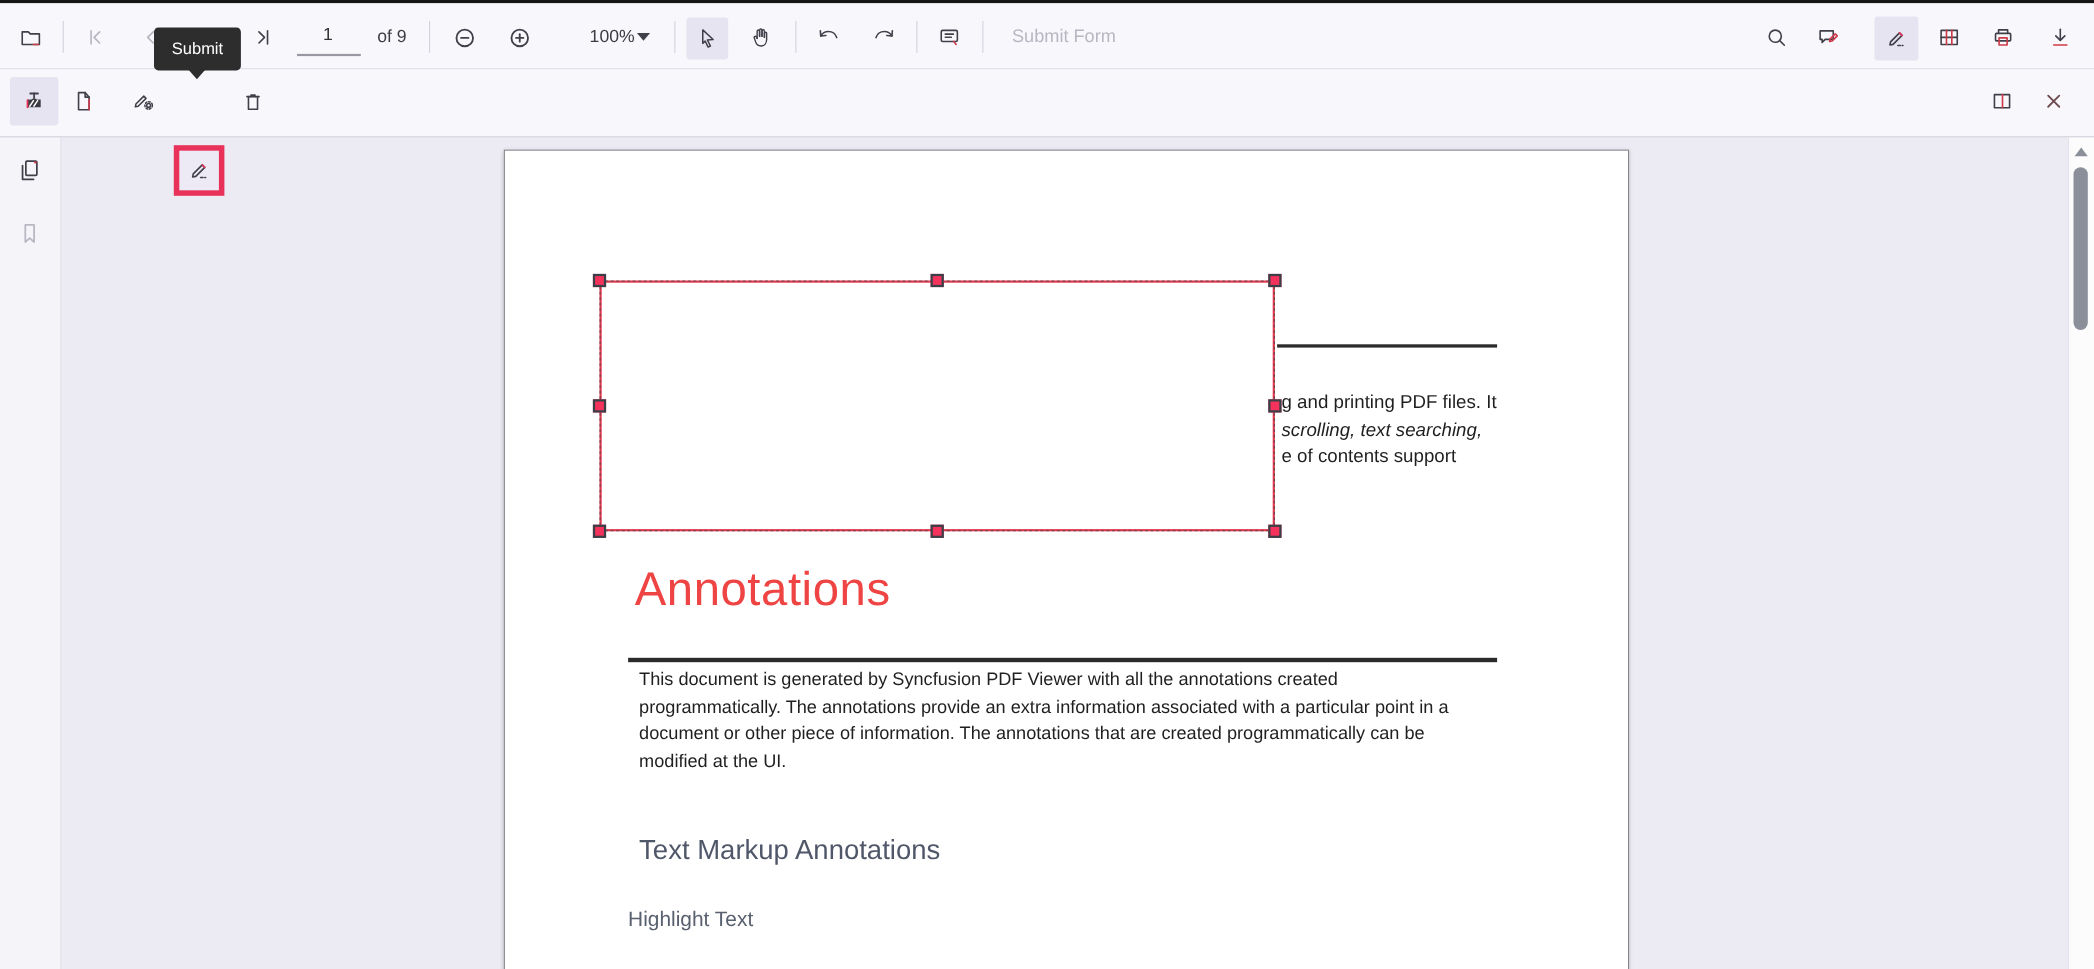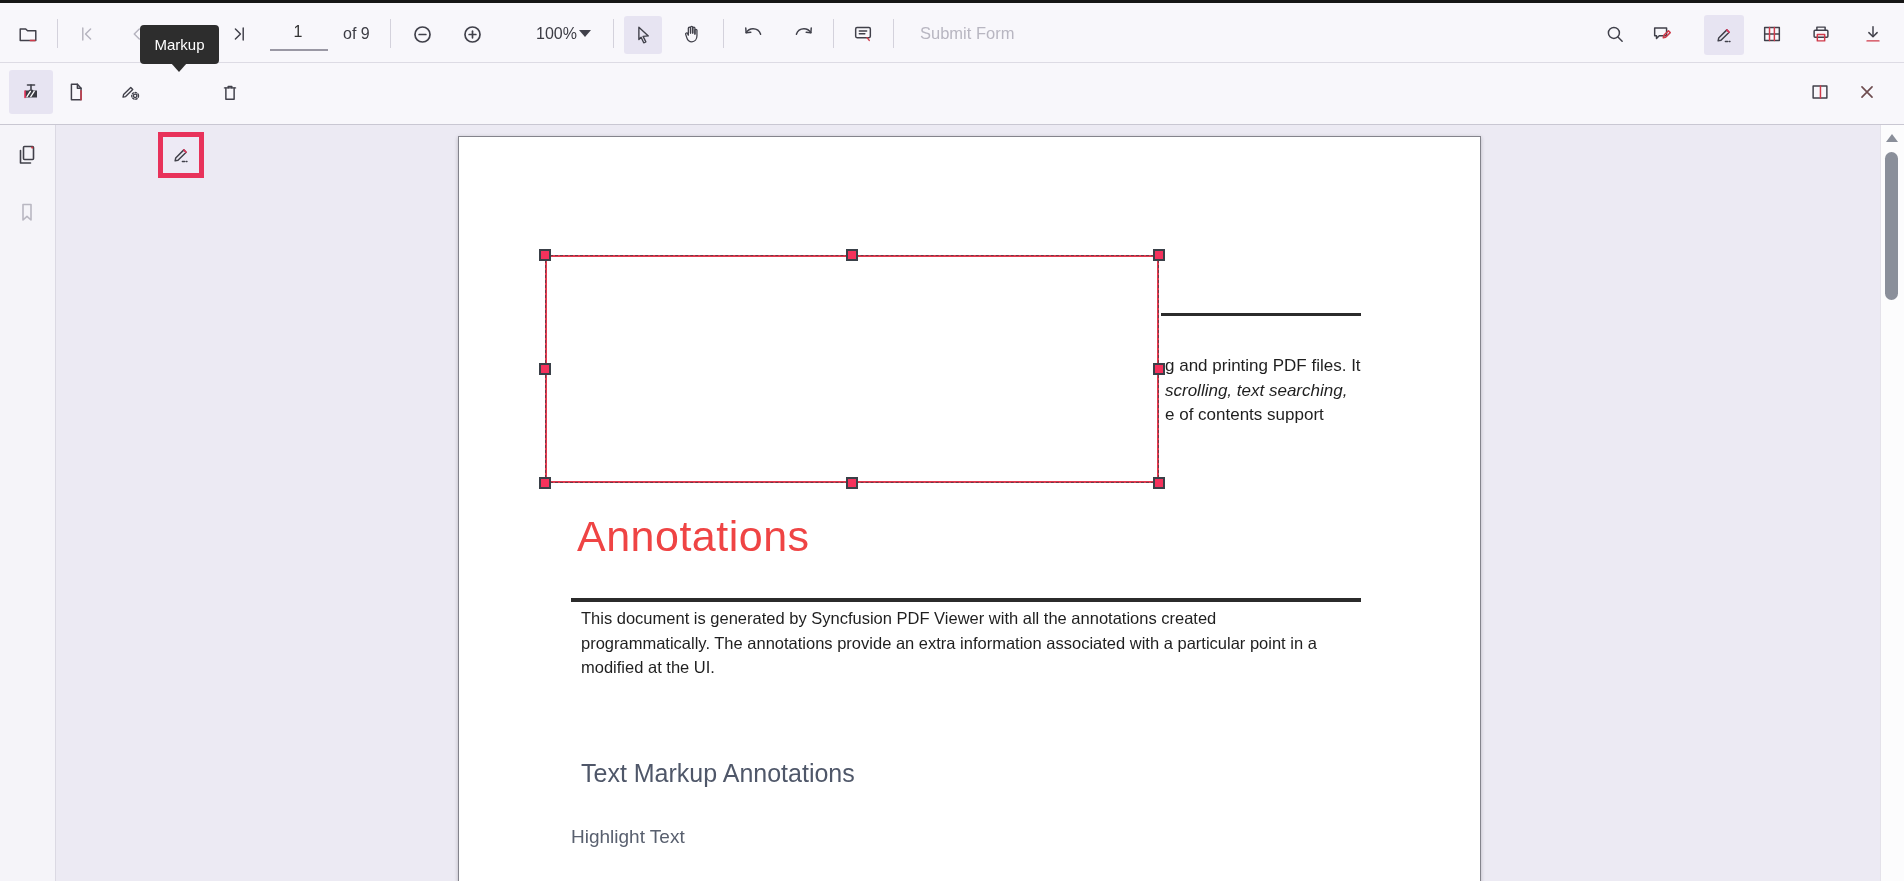--- a/index.html
+++ b/index.html
@@ -228,21 +228,21 @@
       </svg>
     </div>
     <div class="ic-btn" style="left:1849px;top:11px;">
       <svg class="ic" width="22" height="22" viewBox="0 0 24 24" style="stroke:#6e4c4f;stroke-width:1.8">
         <path d="M6.5 6.5l11 11M17.5 6.5l-11 11"></path>
       </svg>
     </div>
   </div>
 
   <div class="tooltip">
-    <span>Markup</span>
+    <span>Submit</span>
   </div>
   <div class="tooltip-arrow"></div>
 
   <div class="abs sidebar">
     <div class="ic-btn" style="left:9px;top:12px;">
       <svg class="ic" width="24" height="24" viewBox="0 0 24 24">
         <rect x="8.5" y="3.5" width="10" height="13" rx="1"></rect>
         <path d="M5.5 7.5V20h10"></path>
         <circle cx="17.2" cy="4.6" r="1.1" fill="#cf3a4a" stroke="none"></circle>
       </svg>
@@ -263,20 +263,21 @@
     <div class="docline" style="left:706px;top:219px;">g and printing PDF files. It</div>
     <div class="docline" style="left:706px;top:244px;font-style:italic;">scrolling, text searching,</div>
     <div class="docline" style="left:706px;top:268px;">e of contents support</div>
 
     <div class="h1">Annotations</div>
     <div class="rule" style="left:112px;top:461px;width:790px;height:4px;"></div>
 
     <div class="para">
       <div>This document is generated by Syncfusion PDF Viewer with all the annotations created</div>
       <div>programmatically. The annotations provide an extra information associated with a particular point in a</div>
+      <div>document or other piece of information. The annotations that are created programmatically can be</div>
       <div>modified at the UI.</div>
     </div>
 
     <div class="h2">Text Markup Annotations</div>
     <div class="h3">Highlight Text</div>
   </div>
 
   <div class="redact-rect"></div>
   <div class="hdl" style="left:539px;top:249px;"></div>
   <div class="hdl" style="left:846px;top:249px;"></div>

